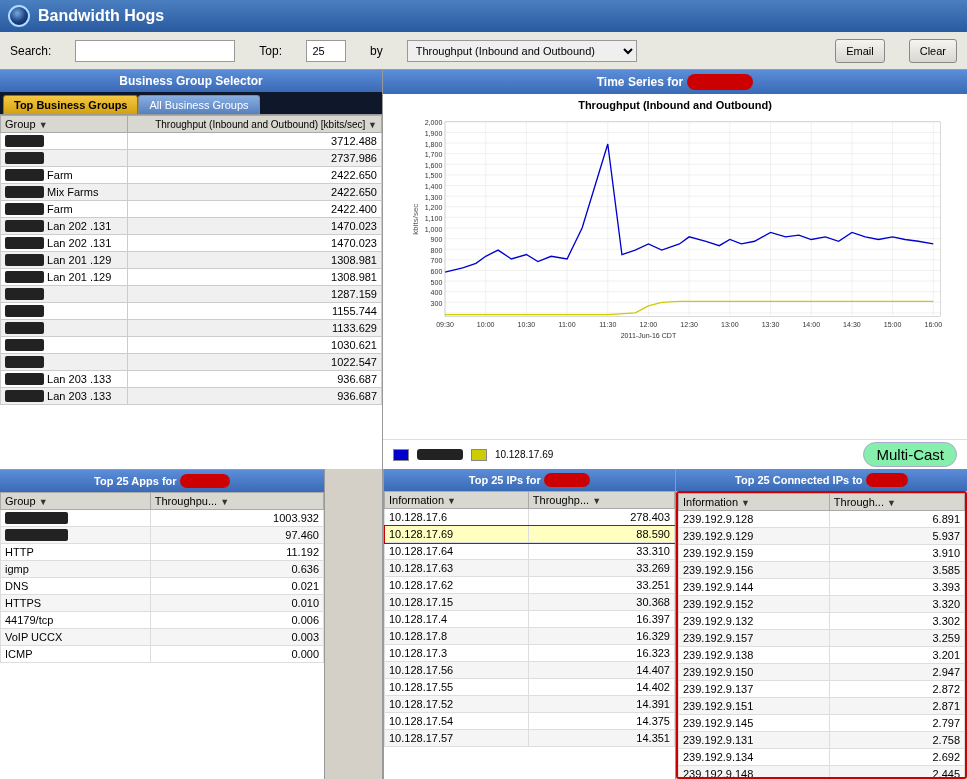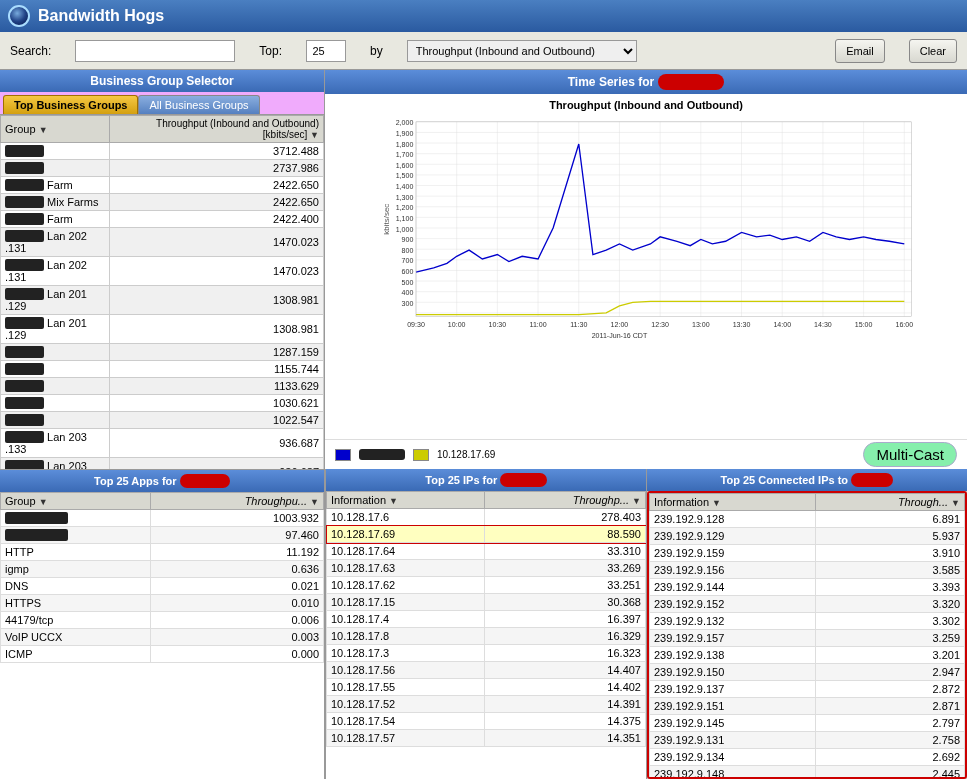--- a/index.html
+++ b/index.html
@@ -70,38 +70,38 @@
     .btn-email { margin-left: auto; }
 
     
     #main-content {
       display: flex;
       height: calc(779px - 32px - 38px);
     }
 
     
     #left-panel {
-      width: 325px;
+      width: 383px;
       display: flex;
       flex-direction: column;
       border-right: 1px solid #999;
     }
 
     
     #bg-selector {
       background: linear-gradient(to bottom, #5b8dd9, #3a6ab5);
       color: white;
       text-align: center;
       padding: 4px;
       font-size: 12px;
       font-weight: bold;
     }
     #bg-tabs {
       display: flex;
-      background: #f0abfc;
+      background: #0f172a;
       padding: 3px 3px 0 3px;
       border-bottom: 1px solid #999;
     }
     .bg-tab {
       padding: 3px 10px;
       cursor: pointer;
       font-size: 11px;
       border: 1px solid #888;
       border-bottom: none;
       border-radius: 3px 3px 0 0;
@@ -249,21 +249,21 @@
     }
     .data-table th {
       background: #d8d8d0;
       border: 1px solid #aaa;
       padding: 2px 4px;
       text-align: left;
       font-weight: normal;
       position: sticky;
       top: 0;
     }
-    .data-table th.numeric { text-align: right; font-style: italic; }
+    .data-table th.numeric { text-align: left; }
     .data-table td {
       border: 1px solid #ddd;
       padding: 2px 4px;
     }
     .data-table td.numeric { text-align: right; }
     .data-table tr:nth-child(even) { background: #f5f5f5; }
 
     
     ::-webkit-scrollbar { width: 14px; }
     ::-webkit-scrollbar-track { background: #e0e0d8; }

